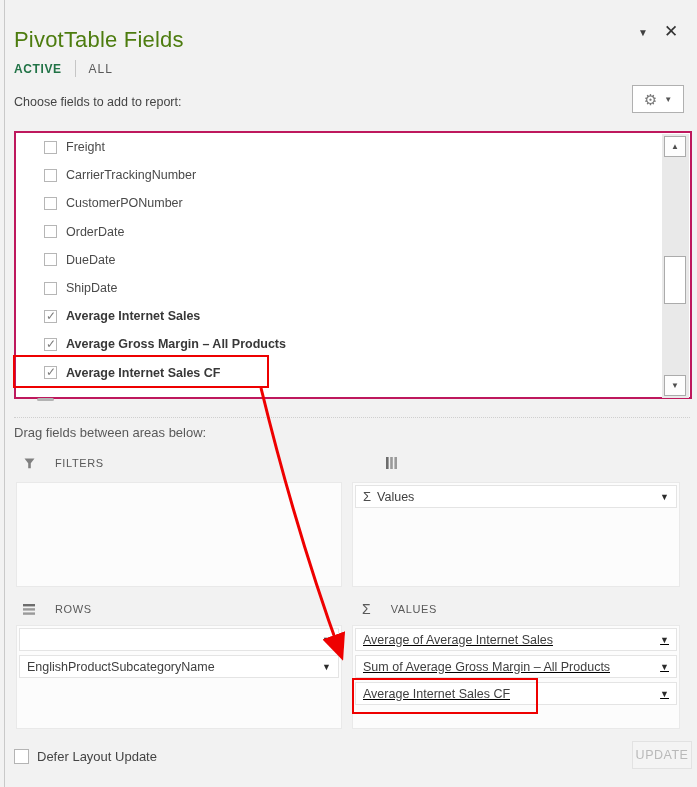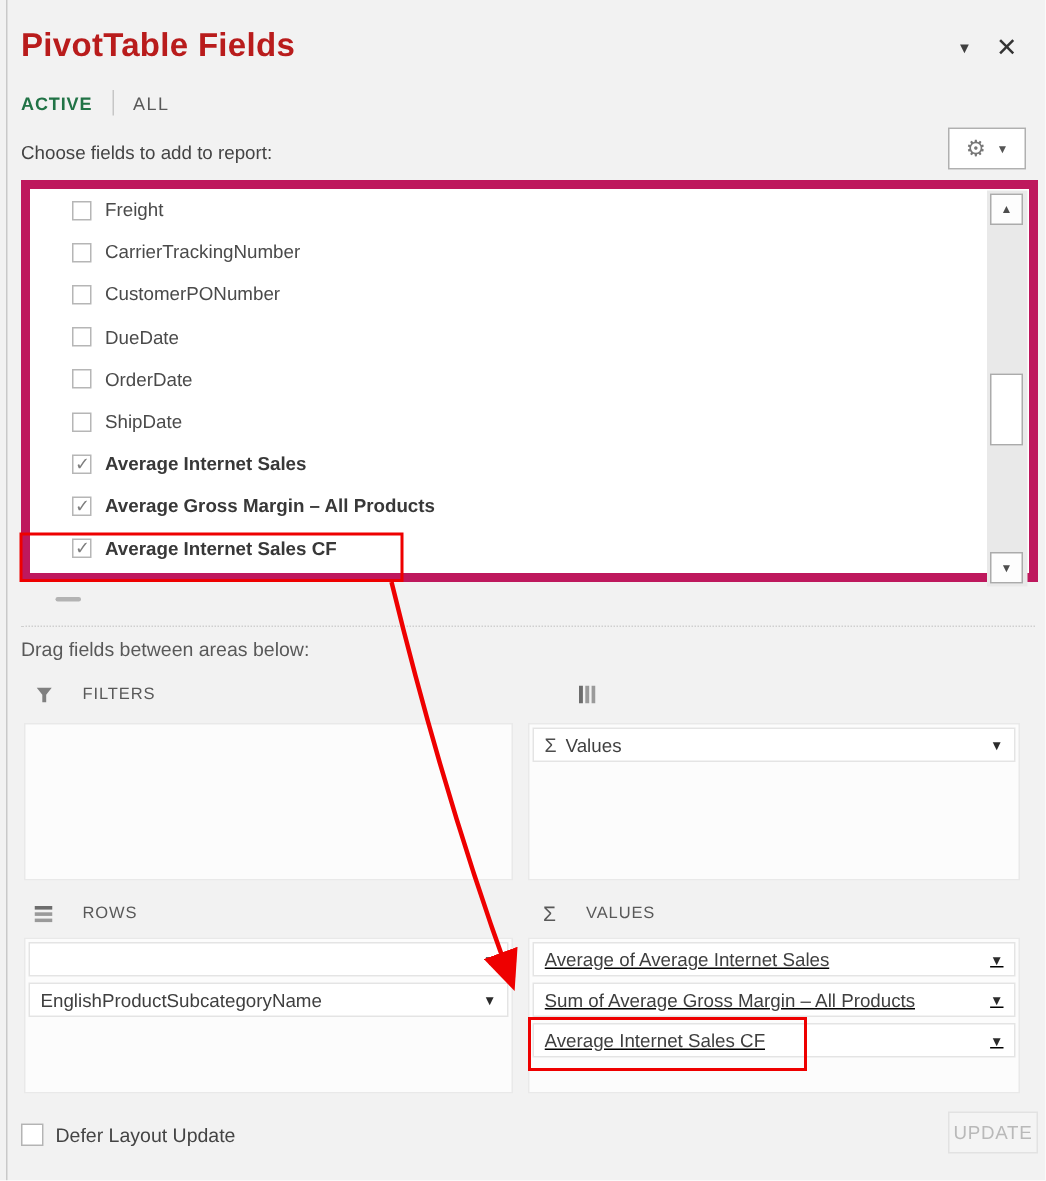--- a/index.html
+++ b/index.html
@@ -5,43 +5,43 @@
   * { margin:0; padding:0; box-sizing:border-box; }
   html,body { background:#ffffff; }
   body { font-family:"Liberation Sans", sans-serif; }
   #panel {
     position:relative; width:697px; height:787px;
     background:#f2f2f2; overflow:hidden;
   }
   #left-border { position:absolute; left:4px; top:0; width:1px; height:787px; background:#c9c9c9; }
 
   
-  #title { position:absolute; left:14px; top:17px; font-size:22px; font-weight:700; color:#b91c1c; letter-spacing:0.2px; }
+  #title { position:absolute; left:14px; top:27px; font-size:22px; font-weight:400; color:#4d7c0f; letter-spacing:0.2px; }
   #pane-chevron { position:absolute; left:638px; top:27px; font-size:10px; color:#404040; cursor:default; }
   #pane-close { position:absolute; left:664px; top:21px; font-size:17px; color:#333; cursor:default; }
 
   #tabs { position:absolute; left:14px; top:60px; display:flex; align-items:center;text-align:right; }
   .tab { font-size:12px; letter-spacing:0.6px; }
   .tab.active { color:#217346; font-weight:bold; }
   .tab.inactive { color:#595959; letter-spacing:1px; }
   #tab-divider { width:1px; height:17px; background:#c6c6c6; margin:0 13px; }
 
   #choose-label { position:absolute; left:14px; top:95px; font-size:12.5px; color:#444; }
   #gear-button {
     position:absolute; left:632px; top:85px; width:52px; height:28px;
     background:#fff; border:1px solid #b0b0b0;
     display:flex; align-items:center; justify-content:center; gap:7px;
   }
   #gear-button .gear { font-size:15px; color:#787878; line-height:1; }
   #gear-button .chev { font-size:8px; color:#555; }
 
   
   #field-list {
-    position:absolute; left:14px; top:120px; width:678px; height:268px;
-    background:#fff; border:6px solid #be185d;
+    position:absolute; left:14px; top:131px; width:678px; height:268px;
+    background:#fff; border:2px solid #be185d;
   }
   .field-row { height:28.2px; display:flex; align-items:center; padding-left:28px; }
   .cb {
     width:13px; height:13px; border:1px solid #b6b6b6; background:#fff;
     margin-right:9px; flex:0 0 auto; position:relative;
   }
   .field-row.checked .cb::after {
     content:"✓"; position:absolute; left:1px; top:-2px;
     font-size:12px; color:#7e7e7e;
   }
@@ -139,25 +139,25 @@
     <div class="field-row">
       <span class="cb"></span>
       <span class="field-label">CarrierTrackingNumber</span>
     </div>
     <div class="field-row">
       <span class="cb"></span>
       <span class="field-label">CustomerPONumber</span>
     </div>
     <div class="field-row">
       <span class="cb"></span>
+      <span class="field-label">OrderDate</span>
+    </div>
+    <div class="field-row">
+      <span class="cb"></span>
       <span class="field-label">DueDate</span>
-    </div>
-    <div class="field-row">
-      <span class="cb"></span>
-      <span class="field-label">OrderDate</span>
     </div>
     <div class="field-row">
       <span class="cb"></span>
       <span class="field-label">ShipDate</span>
     </div>
     <div class="field-row checked">
       <span class="cb"></span>
       <span class="field-label">Average Internet Sales</span>
     </div>
     <div class="field-row checked">

